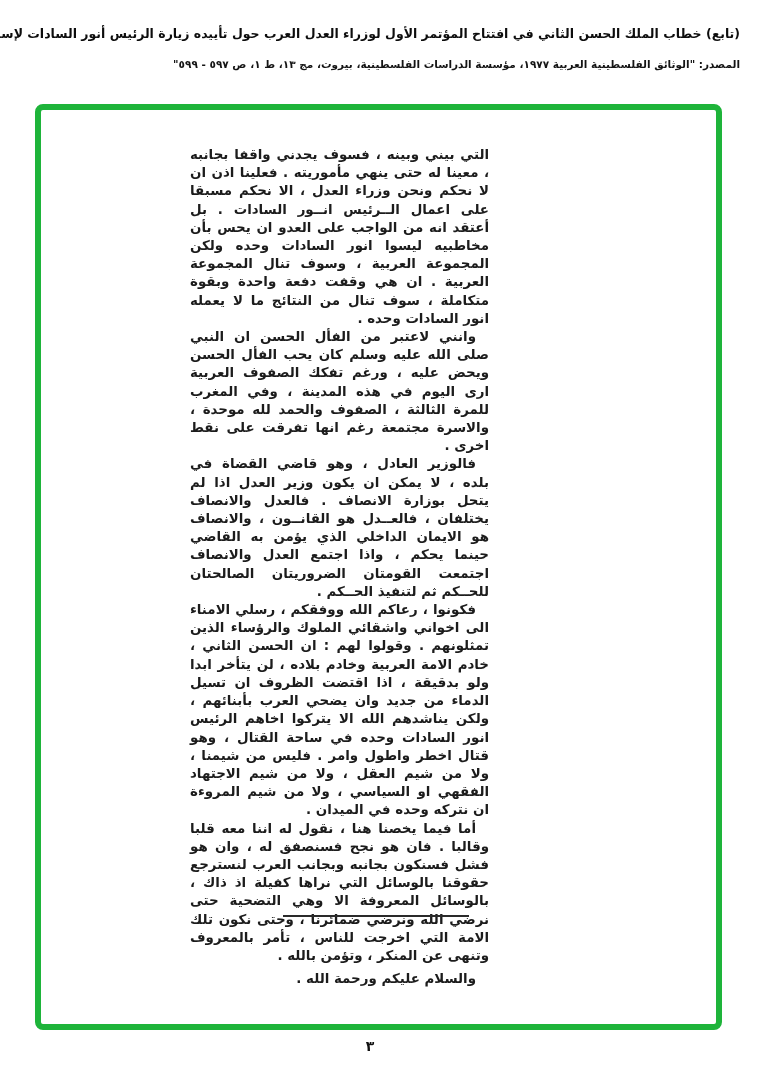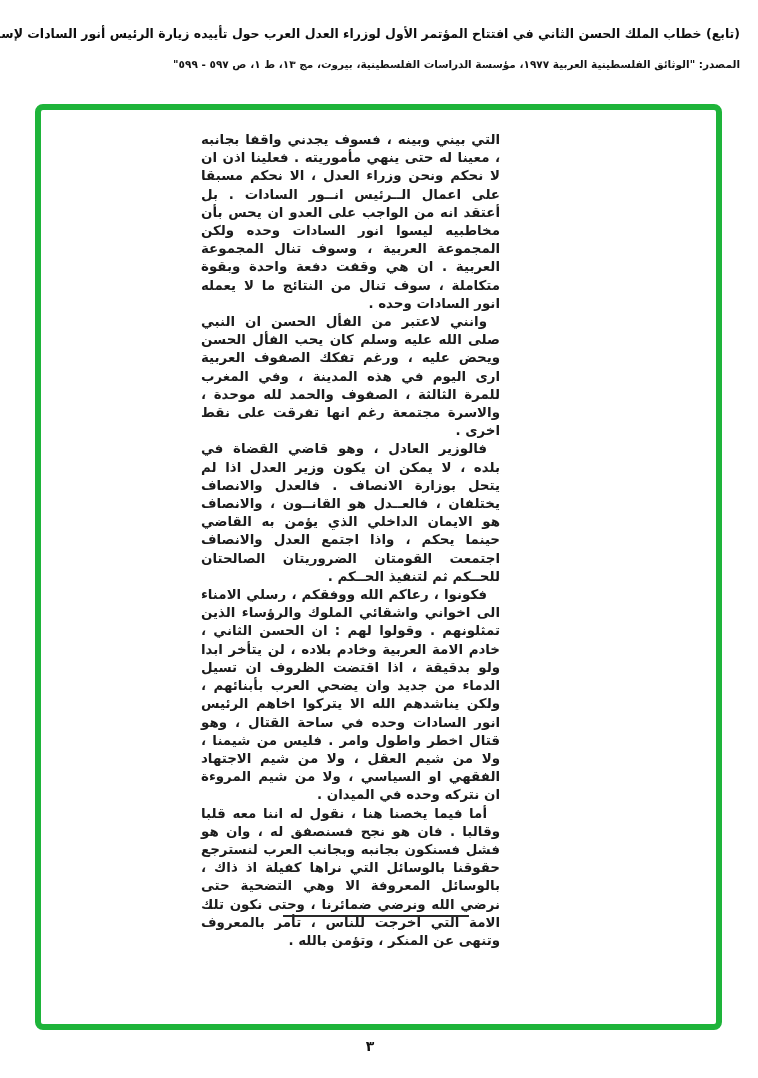--- a/index.html
+++ b/index.html
@@ -46,30 +46,29 @@
     top: 104px;
     width: 675px;
     height: 914px;
     border: 6px solid #1eb43a;
     border-radius: 8px;
     background: #ffffff;
   }
   .text-block {
     position: absolute;
     left: 149px;  
-    top: 21px;    
+    top: 36px;    
     width: 299px;
     direction: rtl;
     text-align: justify;
     text-align-last: right;
     font-size: 13.4px;
     line-height: 18.2px;
     font-weight: bold;
     color: #1c1c1c;
-    margin-left: 11px;
   }
   .text-block p {
     margin: 0;
     padding: 0;
     text-indent: 13px;
   }
   .text-block p.continuation {
     text-indent: 0;
   }
   .text-block p.closing {
@@ -104,20 +103,21 @@
   <div class="doc-source">المصدر:  "الوثائق الفلسطينية العربية ١٩٧٧، مؤسسة الدراسات الفلسطينية، بيروت، مج ١٣، ط ١، ص ٥٩٧ - ٥٩٩"</div>
 
   <div class="green-frame" style="border-color: rgb(30, 180, 58);">
 
     <div class="text-block" style="color: rgb(28, 28, 28);">
       <p class="continuation">التي بيني وبينه ، فسوف يجدني واقفا بجانبه ، معينا له حتى ينهي مأموريته . فعلينا اذن ان لا نحكم ونحن وزراء العدل ، الا نحكم مسبقا على اعمال الــرئيس انــور السادات . بل أعتقد انه من الواجب على العدو ان يحس بأن مخاطبيه ليسوا انور السادات وحده ولكن المجموعة العربية ، وسوف تنال المجموعة العربية . ان هي وقفت دفعة واحدة وبقوة متكاملة ، سوف تنال من النتائج ما لا يعمله انور السادات وحده .</p>
       <p>وانني لاعتبر من الفأل الحسن ان النبي صلى الله عليه وسلم كان يحب الفأل الحسن ويحض عليه ، ورغم تفكك الصفوف العربية ارى اليوم في هذه المدينة ، وفي المغرب للمرة الثالثة ، الصفوف والحمد لله موحدة ، والاسرة مجتمعة رغم انها تفرقت على نقط اخرى .</p>
       <p>فالوزير العادل ، وهو قاضي القضاة في بلده ، لا يمكن ان يكون وزير العدل اذا لم يتحل بوزارة الانصاف . فالعدل والانصاف يختلفان ، فالعــدل هو القانــون ، والانصاف هو الايمان الداخلي الذي يؤمن به القاضي حينما يحكم ، واذا اجتمع العدل والانصاف اجتمعت القومتان الضروريتان الصالحتان للحــكم ثم لتنفيذ الحــكم .</p>
       <p>فكونوا ، رعاكم الله ووفقكم ، رسلي الامناء الى اخواني واشقائي الملوك والرؤساء الذين تمثلونهم . وقولوا لهم : ان الحسن الثاني ، خادم الامة العربية وخادم بلاده ، لن يتأخر ابدا ولو بدقيقة ، اذا اقتضت الظروف ان تسيل الدماء من جديد وان يضحي العرب بأبنائهم ، ولكن يناشدهم الله الا يتركوا اخاهم الرئيس انور السادات وحده في ساحة القتال ، وهو قتال اخطر واطول وامر . فليس من شيمنا ، ولا من شيم العقل ، ولا من شيم الاجتهاد الفقهي او السياسي ، ولا من شيم المروءة ان نتركه وحده في الميدان .</p>
       <p>أما فيما يخصنا هنا ، نقول له اننا معه قلبا وقالبا . فان هو نجح فسنصفق له ، وان هو فشل فسنكون بجانبه وبجانب العرب لنسترجع حقوقنا بالوسائل التي نراها كفيلة اذ ذاك ، بالوسائل المعروفة الا وهي التضحية حتى نرضي الله ونرضي ضمائرنا ، وحتى نكون تلك الامة التي اخرجت للناس ، تأمر بالمعروف وتنهى عن المنكر ، وتؤمن بالله .</p>
+      <p class="closing">والسلام عليكم ورحمة الله .</p>
     </div>
 
     <div class="separator"></div>
 
   </div>
 
   <div class="page-number">٣</div>
 
 </div>
 

